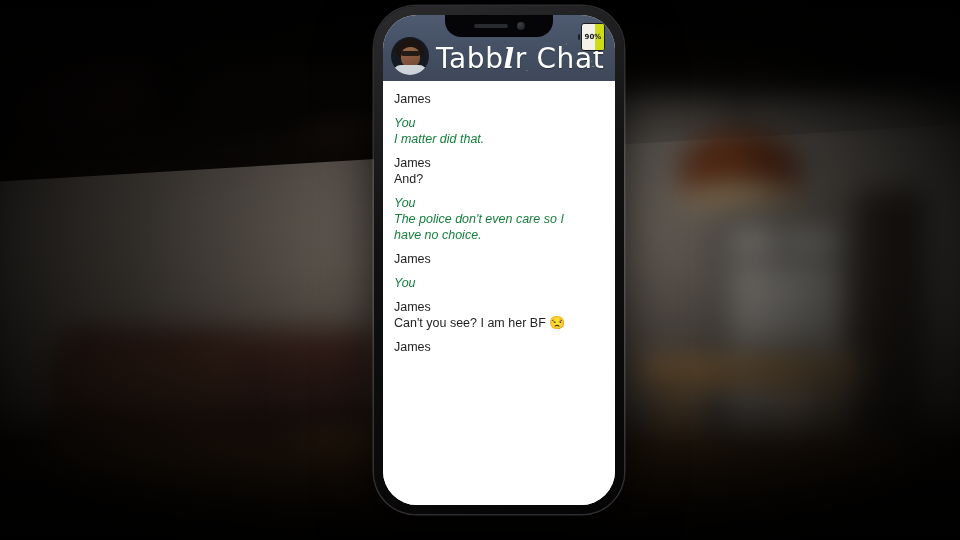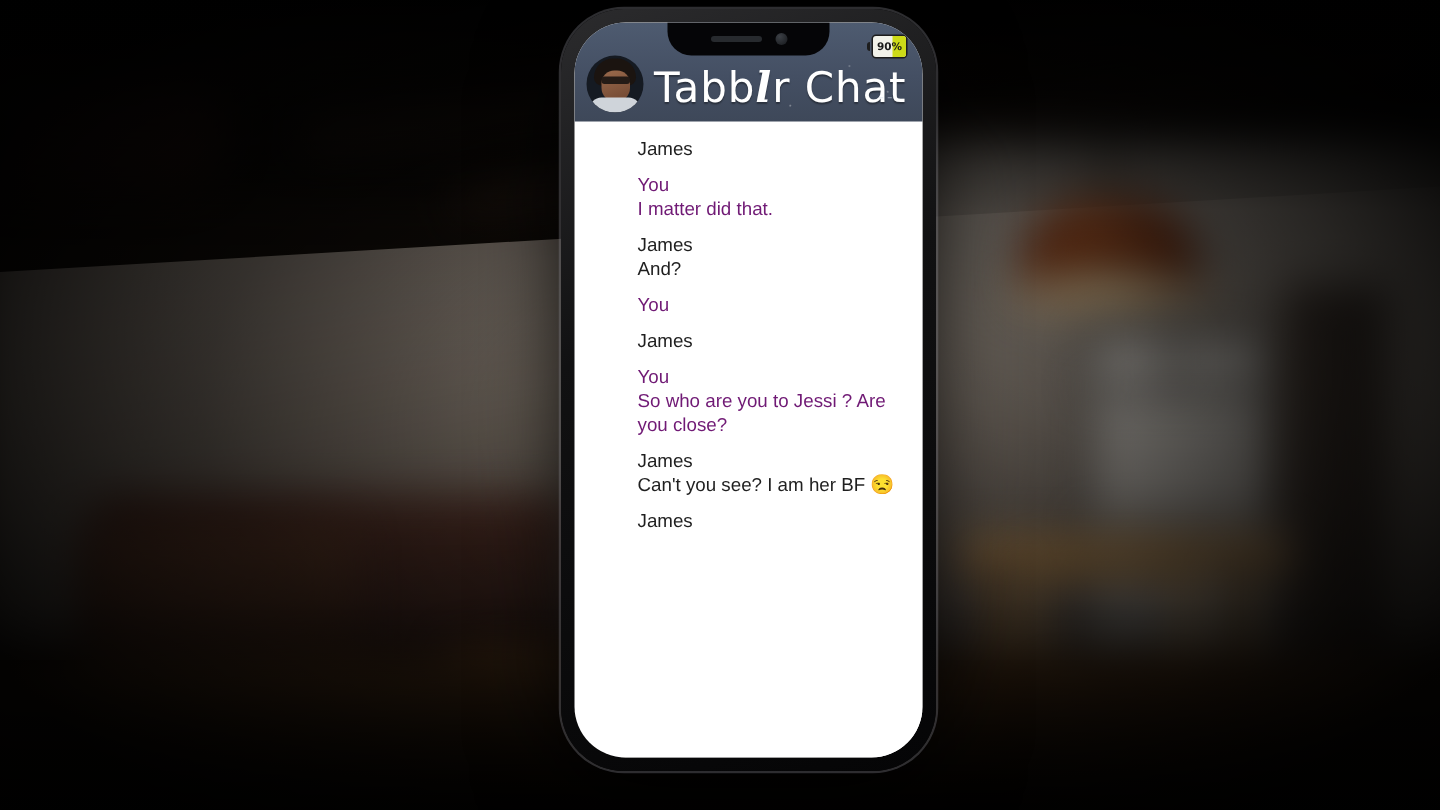--- a/index.html
+++ b/index.html
@@ -240,21 +240,21 @@
     font-weight: bold;
   }
 
   #battery {
     position: absolute;
     right: 10px; top: 8px;
     display: flex; align-items: center;
     z-index: 6;
   }
   #battery-body {
-    width: 24px; height: 16px;
+    width: 24px; height: 28px;
     border: 1.6px solid #1d1d1d;
     border-radius: 3px;
     background: #f2f2ea;
     display: flex; align-items: center; justify-content: center;
     position: relative;
     overflow: hidden;
   }
   #battery-fill {
     position: absolute; right: 0; top: 0; bottom: 0;
     width: 42%;
@@ -275,35 +275,34 @@
     color: rgba(210,220,235,.45); font-size: 11px; letter-spacing: 2px;
     z-index: 2;
   }
 
   
   #messages {
     background: #ffffff;
     height: calc(100% - 66px);
     padding: 10px 11px 4px 11px;
     overflow: hidden;
-    margin-left: 31px;
   }
   .msg { margin-bottom: 8px; }
   .msg .sender {
     font-size: 12.5px;
     line-height: 16px;
     color: #1f1f1f;
   }
   .msg .body {
     font-size: 12.5px;
     line-height: 16px;
     color: #1f1f1f;
     white-space: pre-line;
   }
-  .msg.you .sender, .msg.you .body { color: #701a75; }
+  .msg.you .sender, .msg.you .body { color: #15803d; font-style: italic; }
   .msg .body .emoji { font-size: 13px; }
 </style>
 </head>
 <body>
 
 <div id="bg-scene">
   <div class="layer bg-ceiling"></div>
   <div class="layer bg-beam bg-beam-1"></div>
   <div class="layer bg-beam bg-beam-2"></div>
   <div class="layer bg-beam bg-beam-3"></div>
@@ -368,28 +367,28 @@
         <div class="msg you">
           <div class="sender">You</div>
           <div class="body">I matter did that.</div>
         </div>
         <div class="msg">
           <div class="sender">James</div>
           <div class="body">And?</div>
         </div>
         <div class="msg you">
           <div class="sender">You</div>
+          <div class="body">The police don't even care so I
+have no choice.</div>
         </div>
         <div class="msg">
           <div class="sender">James</div>
         </div>
         <div class="msg you">
           <div class="sender">You</div>
-          <div class="body">So who are you to Jessi ? Are
-you close?</div>
         </div>
         <div class="msg">
           <div class="sender">James</div>
           <div class="body">Can't you see? I am her BF <span class="emoji">😒</span></div>
         </div>
         <div class="msg">
           <div class="sender">James</div>
         </div>
       </div>
 

